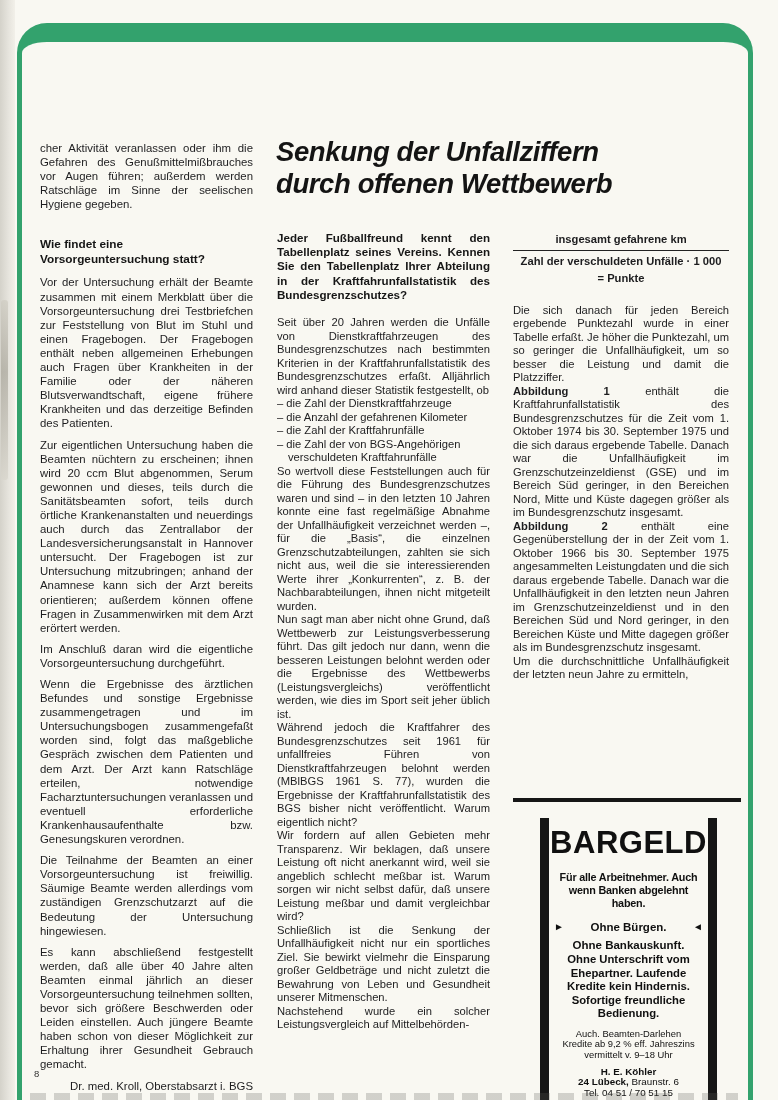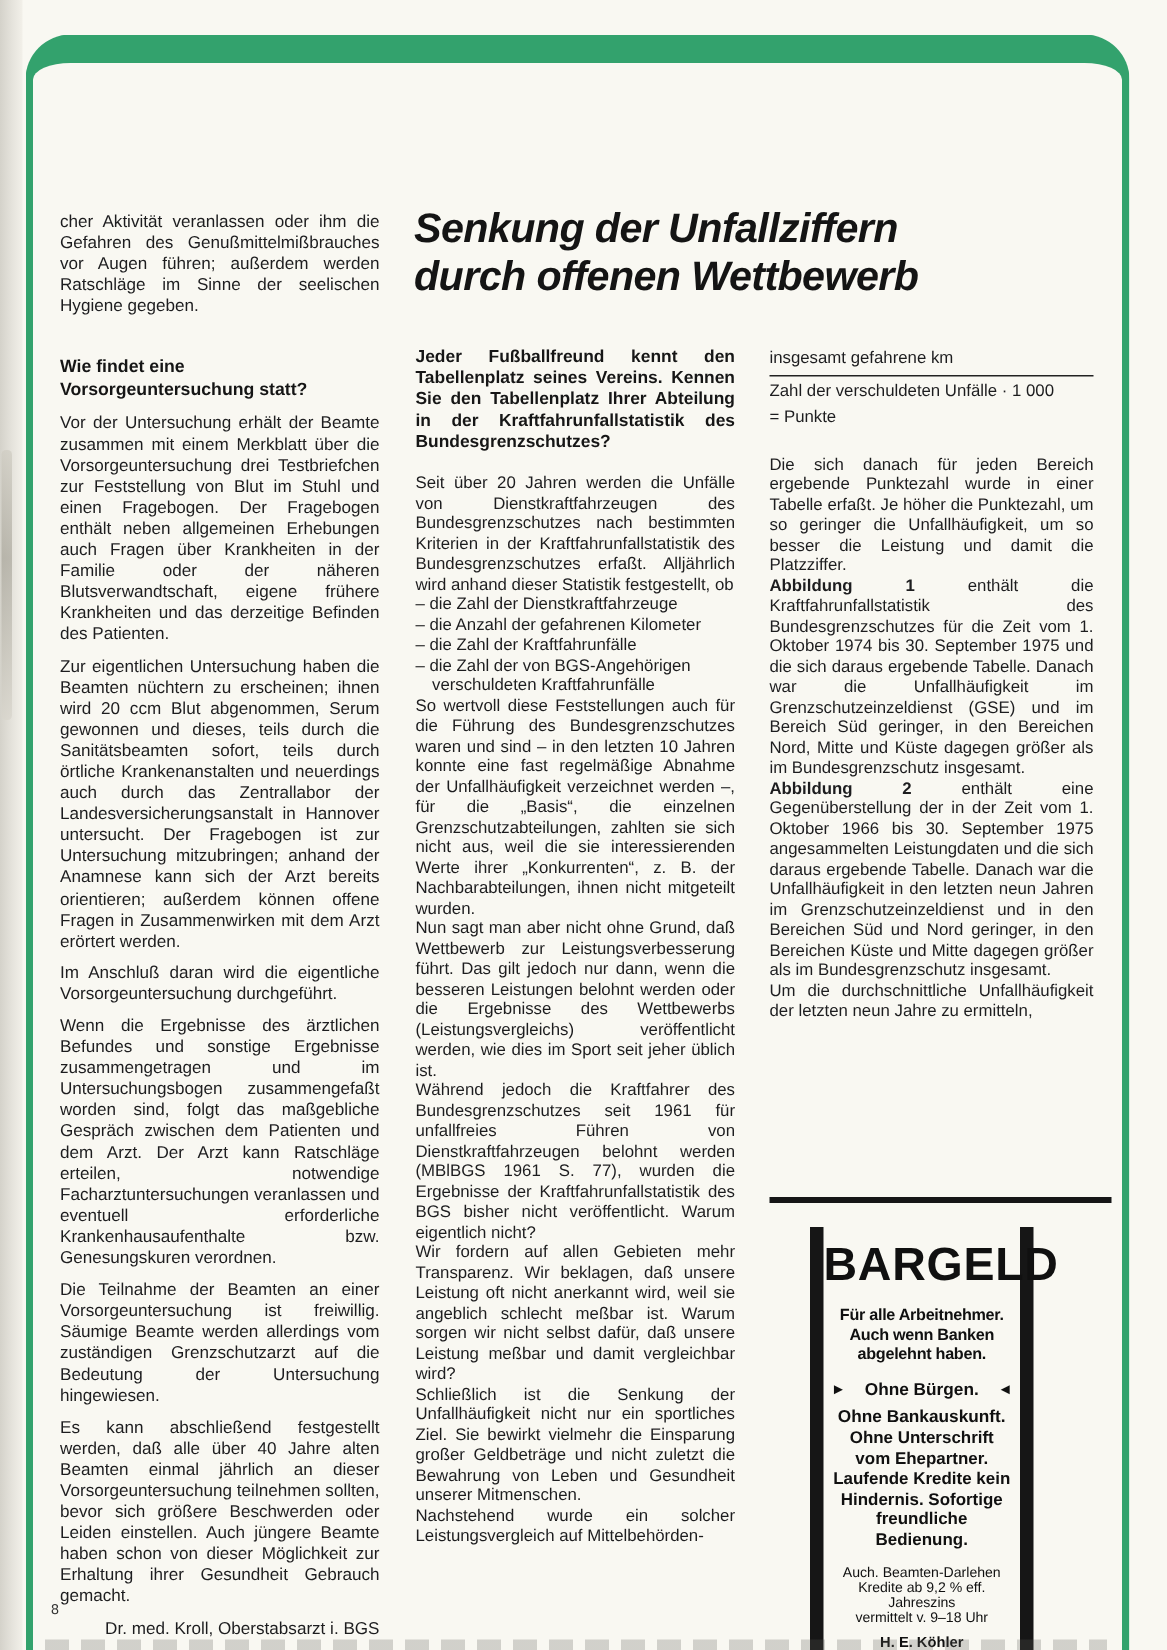--- a/index.html
+++ b/index.html
@@ -52,29 +52,29 @@
   }
   .col-mid { left:277px; top:231px; width:213px; font-size:11.2px; line-height:13.5px; }
   .lead {
     font-weight:bold; font-size:11.6px; line-height:14.2px;
     margin:0 0 14px !important; color:#161616;
   }
   .dashlist { list-style:none; margin:0; padding:0; }
   .dashlist li { padding-left:11px; text-indent:-11px; text-align:left; }
   .col-right { left:513px; top:231px; width:216px; font-size:11.2px; line-height:13.5px; }
   .sp-after { margin-bottom:9px !important; }
-  .formula { margin:2px 0 18px; text-align:left; }
+  .formula { margin:2px 0 18px; text-align:center;font-weight:bold; }
   .formula-top { padding-bottom:3px; border-bottom:1.5px solid #222; margin-bottom:4px; }
   .formula-result { margin-top:4px; }
   .ad-rule {
     position:absolute; left:513px; top:798px; width:228px; height:4px;
     background:#161616;
   }
   .ad {
-    position:absolute; left:540px; top:818px; width:149px; height:282px;
+    position:absolute; left:540px; top:818px; width:177px; height:282px;
     border-left:9px solid #161616; border-right:9px solid #161616;
     text-align:center; color:#101010;
   }
   .ad-title { font-size:31px; font-weight:bold; letter-spacing:0.5px; margin-top:7px; }
   .ad-subtitle { font-size:10.8px; font-weight:bold; line-height:13px; margin-top:10px; padding:0 3px; letter-spacing:-0.2px; }
   .ad-bullet-row {
     display:flex; justify-content:space-between; align-items:center;
     padding:0 5px; margin-top:11px; font-weight:bold; font-size:11.5px;
   }
   .arrow { font-size:10px; line-height:1; }

